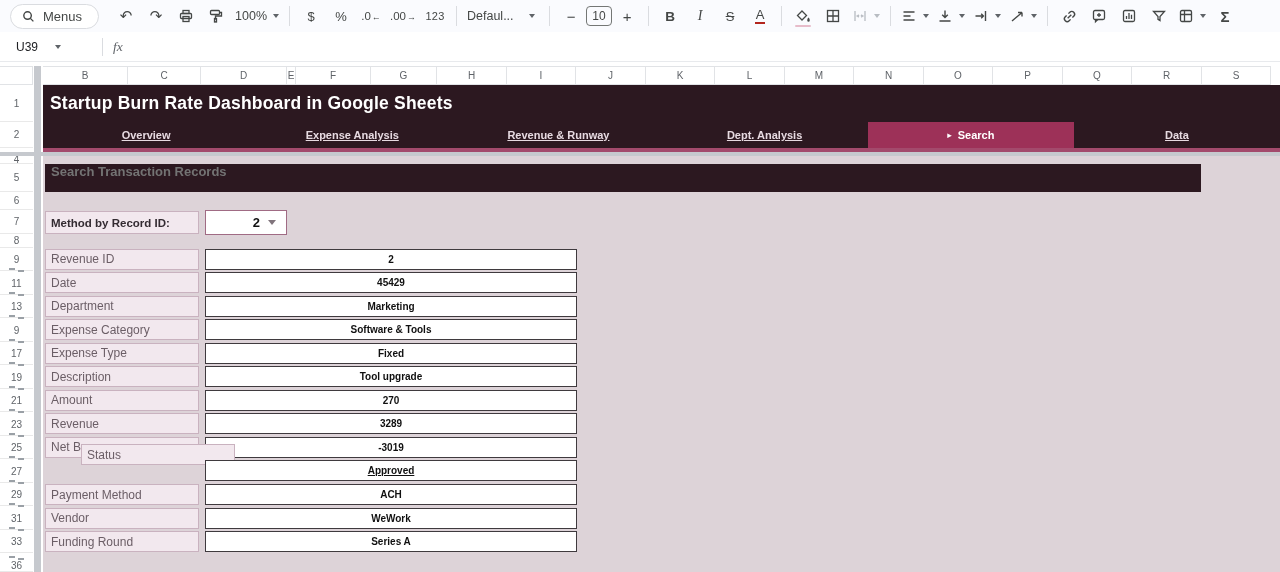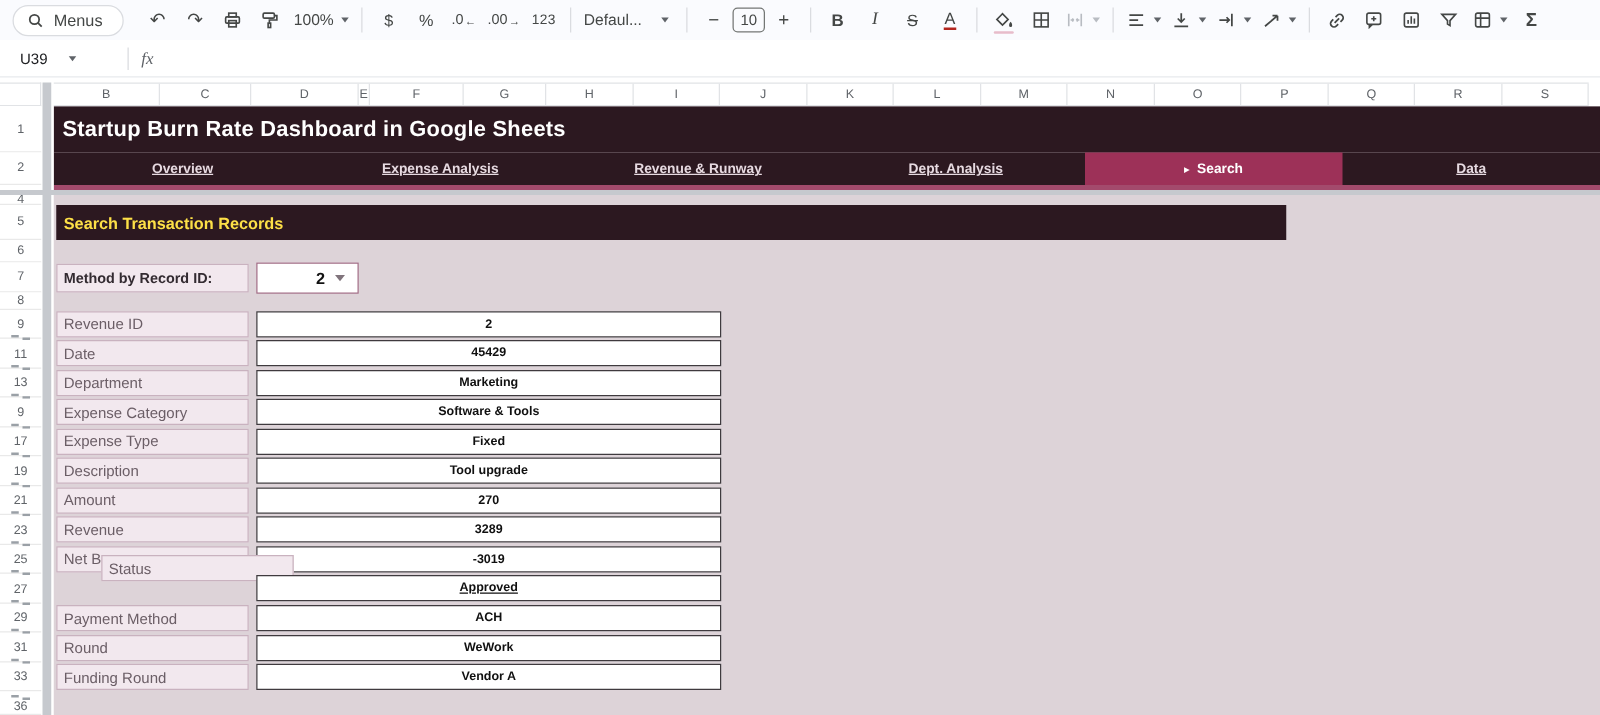--- a/index.html
+++ b/index.html
@@ -54,21 +54,21 @@
   
   .canvas{position:absolute;left:43px;top:85px;width:1237px;height:487px;background:var(--sheet-bg);overflow:hidden}
   .banner{position:absolute;left:0;top:0;width:1237px;height:37px;background:var(--accent-dark);color:#fff;display:flex;align-items:center;padding-left:7px;font-size:17.5px;font-weight:bold;letter-spacing:.2px}
   .tabs{position:absolute;left:0;top:37px;width:1237px;height:26px;background:var(--accent-dark);display:flex}
   .tab{flex:1;display:flex;align-items:center;justify-content:center;height:100%;cursor:pointer}
   .tab .tab-label{color:#e7dae1;font-size:11px;font-weight:bold;text-decoration:underline}
   .tab.active{background:var(--accent-active)}
   .tab.active .tab-label{color:#fff;text-decoration:none}
   .tab-arrow{color:#fff;font-size:9px;margin-right:6px}
   .strip{position:absolute;left:0;top:63px;width:1237px;height:4px;background:var(--strip)}
-  .section-h{position:absolute;left:2px;top:79px;width:984px;height:28px;background:var(--accent-dark);color:#fde047;display:flex;align-items:center;padding-left:6px;font-size:13px;font-weight:bold}
+  .section-h{position:absolute;left:2px;top:79px;width:1156px;height:28px;background:var(--accent-dark);color:#737373;display:flex;align-items:flex-start;padding-left:6px;font-size:13px;font-weight:bold}
   .search-label{position:absolute;left:2px;top:126px;width:154px;height:23px;background:var(--label-bg);border:1px solid var(--label-border);display:flex;align-items:center;padding-left:5px;font-size:11.5px;font-weight:bold;color:#332b31}
   .search-dd{position:absolute;left:162px;top:125px;width:82px;height:25px;background:#fff;border:1.5px solid #a06b84;display:flex;align-items:center;justify-content:flex-end;padding-right:10px;gap:8px;font-size:13px;font-weight:bold;color:#111;cursor:pointer}
   .dd-crt{width:0;height:0;border-left:4px solid transparent;border-right:4px solid transparent;border-top:5px solid #80747c}
   .flabel{position:absolute;left:2px;width:154px;height:21px;background:var(--label-bg);border:1px solid var(--label-border);display:flex;align-items:center;padding-left:5px;font-size:12px;color:#6b5e66}
   .fvalue{position:absolute;left:162px;width:372px;height:21px;background:#fff;border:1px solid var(--value-border);display:flex;align-items:center;justify-content:center;font-size:10px;font-weight:bold;color:#101010}
 </style>
 </head>
 <body>
 
 <div class="toolbar">
@@ -349,19 +349,19 @@
       <div class="flabel" style="top: 304.8px;">Amount</div>
       <div class="fvalue" style="top: 304.8px;">270</div>
       <div class="flabel" style="top: 328.35px;">Revenue</div>
       <div class="fvalue" style="top: 328.35px;">3289</div>
       <div class="flabel" style="top: 351.9px;">Net Burn</div>
       <div class="fvalue" style="top: 351.9px;">-3019</div>
       <div class="flabel" style="top: 359px; margin-left: 36px;">Status</div>
       <div class="fvalue" style="top: 375.45px; text-decoration: underline;">Approved</div>
       <div class="flabel" style="top: 399px;">Payment Method</div>
       <div class="fvalue" style="top: 399px;">ACH</div>
-      <div class="flabel" style="top: 422.55px;">Round</div>
+      <div class="flabel" style="top: 422.55px;">Vendor</div>
       <div class="fvalue" style="top: 422.55px;">WeWork</div>
       <div class="flabel" style="top: 446.1px;">Funding Round</div>
-      <div class="fvalue" style="top: 446.1px;">Vendor A</div>
+      <div class="fvalue" style="top: 446.1px;">Series A</div>
     </div>
 </div>
 <div class="hdivider"></div>
 
 </body></html>

